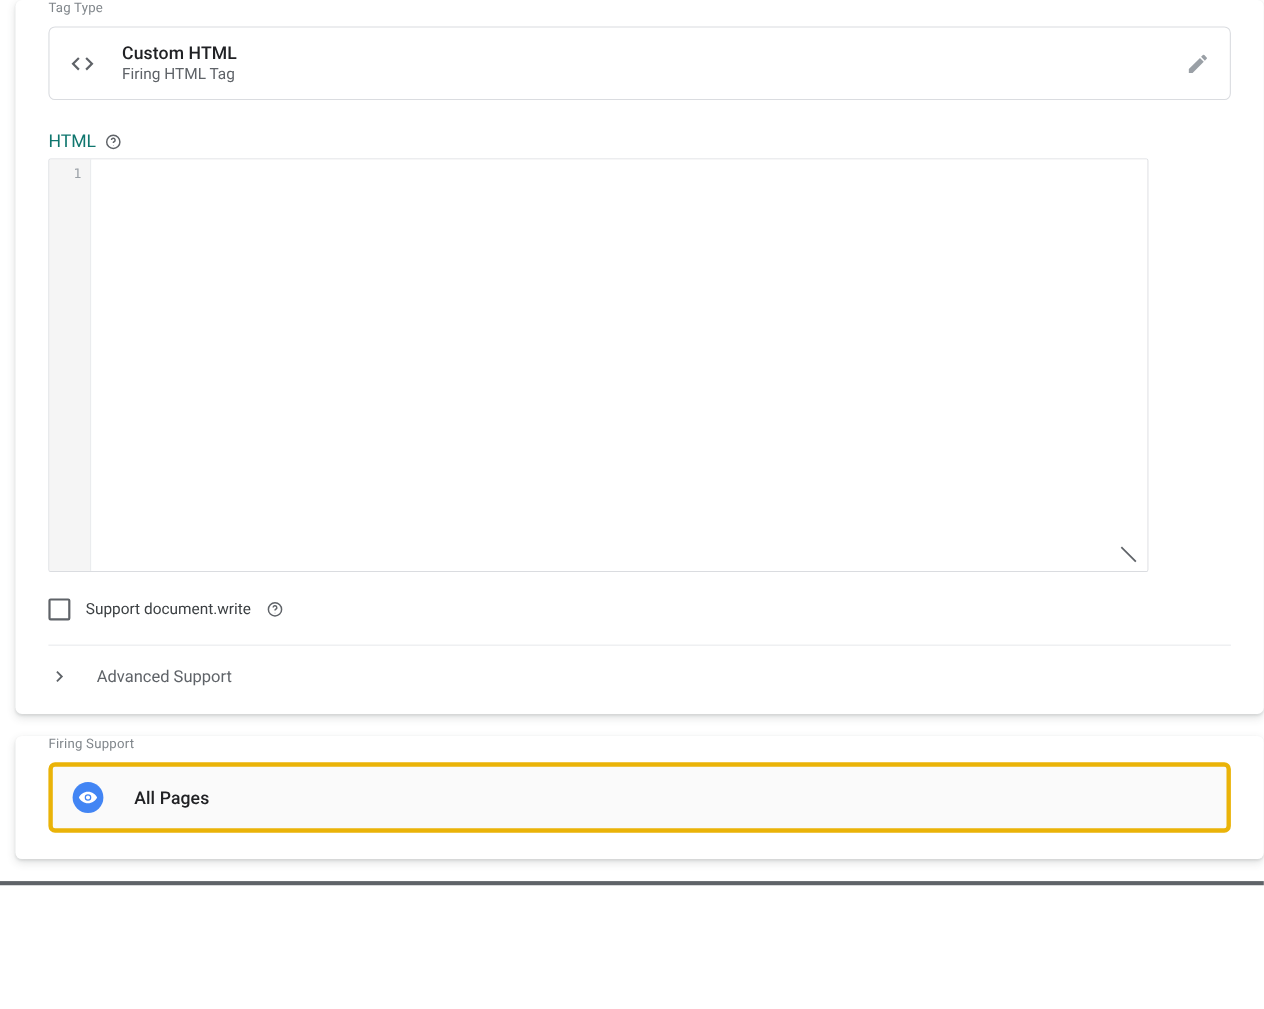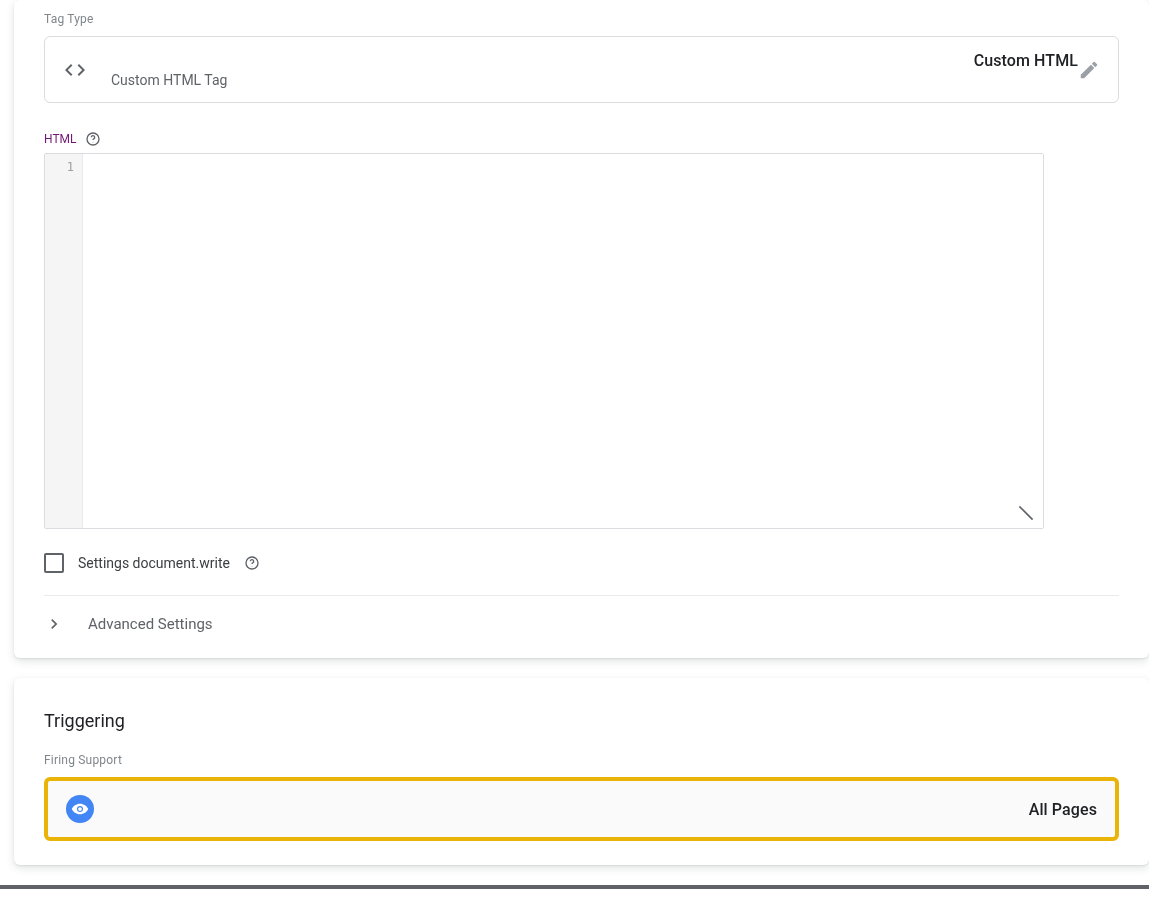--- a/index.html
+++ b/index.html
@@ -14,21 +14,21 @@
       font-size: 14px;
     }
     .page {
       padding-left: 14px;
       padding-right: 0;
     }
     .card {
       background: #fff;
       border-radius: 6px;
       box-shadow: 0 3px 8px rgba(60,64,67,0.15), 0 1px 2px rgba(60,64,67,0.1);
-      padding: 12px 30px 24px 30px;
+      padding: 0 30px 24px 30px;
       margin-bottom: 20px;
     }
     .section-label {
       font-size: 12px;
       color: #80868b;
       letter-spacing: 0.2px;
       margin-bottom: 10px;
     }
     .tag-type-row {
       display: flex;
@@ -44,42 +44,41 @@
       margin-right: 24px;
       fill: #5f6368;
       flex-shrink: 0;
     }
     .row-titles { flex: 1 1 auto; }
     .row-title {
       font-size: 16px;
       font-weight: 500;
       color: #202124;
       letter-spacing: 0.1px;
-      text-align: right;
     }
     .row-sub {
       font-size: 14px;
       color: #5f6368;
       margin-top: 2px;
     }
     .pencil-icon {
       width: 22px;
       height: 22px;
       fill: #9aa0a6;
       flex-shrink: 0;
     }
     .html-label-row {
       margin-top: 28px;
       display: flex;
       align-items: center;
       gap: 8px;
     }
     .html-label {
-      font-size: 12px;
-      color: #701a75;
+      font-size: 16px;
+      color: #0f766e;
     }
     .help-icon {
       width: 16px;
       height: 16px;
       stroke: #5f6368;
       fill: none;
     }
     .code-editor {
       margin-top: 6px;
       border: 1px solid #dadce0;
@@ -207,21 +206,21 @@
   <div class="card">
 
     <div class="section-label">Tag Type</div>
 
     <div class="tag-type-row">
       <svg class="code-icon" viewBox="0 0 24 24">
         <path d="M9.4 16.6 4.8 12l4.6-4.6L8 6l-6 6 6 6 1.4-1.4zm5.2 0L19.2 12l-4.6-4.6L16 6l6 6-6 6-1.4-1.4z"></path>
       </svg>
       <div class="row-titles">
         <div class="row-title">Custom HTML</div>
-        <div class="row-sub">Custom HTML Tag</div>
+        <div class="row-sub">Firing HTML Tag</div>
       </div>
       <svg class="pencil-icon" viewBox="0 0 24 24">
         <path d="M3 17.25V21h3.75l11.07-11.07-3.75-3.75L3 17.25zM20.71 7.04a1 1 0 0 0 0-1.41l-2.34-2.34a1 1 0 0 0-1.41 0l-1.83 1.83 3.75 3.75 1.83-1.83z"></path>
       </svg>
     </div>
 
     <div class="html-label-row">
       <span class="html-label">HTML</span>
       <svg class="help-icon" viewBox="0 0 24 24" stroke-width="2">
         <circle cx="12" cy="12" r="9"></circle>
@@ -253,40 +252,39 @@
         <path d="M18 6l-1.4 1.4L18 6zM6 18l1.4-1.4" opacity="0"></path>
         <path d="M17 7 7 17l1.4 1.4L18.4 8.4 17 7z" opacity="0"></path>
         <path d="m20 20-1-1 1-1v2zm0-6-7 7h-2l9-9v2zm0-6L7 21H5l15-15v2z" opacity="0"></path>
         <path d="M5 17l2 2 12-12-2-2L5 17z" opacity="0"></path>
         <path d="M4 4l16 16" stroke="#5f6368" stroke-width="2.2" stroke-linecap="square"></path>
       </svg>
     </div>
 
     <div class="checkbox-row">
       <div class="chk" role="checkbox" aria-checked="false"></div>
-      <span class="chk-label">Settings document.write</span>
+      <span class="chk-label">Support document.write</span>
       <svg class="help-icon" viewBox="0 0 24 24" stroke-width="2">
         <circle cx="12" cy="12" r="9"></circle>
         <path d="M9.5 9.5a2.5 2.5 0 1 1 3.5 2.3c-.9.4-1 1-1 1.7"></path>
         <circle cx="12" cy="17" r="0.6" fill="#5f6368" stroke="none"></circle>
       </svg>
     </div>
 
     <div class="divider"></div>
 
     <div class="adv-row">
       <svg class="chevron-icon" viewBox="0 0 24 24">
         <path d="M8.59 16.59 10 18l6-6-6-6-1.41 1.41L13.17 12l-4.58 4.59z"></path>
       </svg>
-      <span class="adv-label">Advanced Settings</span>
+      <span class="adv-label">Advanced Support</span>
     </div>
   </div>
 
   <div class="card">
-    <div class="trig-title">Triggering</div>
 
     <div class="section-label">Firing Support</div>
 
     <div class="trigger-row" style="margin-top:10px;">
       <div class="eye-circle">
         <svg class="eye-icon" viewBox="0 0 24 24">
           <path d="M12 5C7 5 2.73 8.11 1 12c1.73 3.89 6 7 11 7s9.27-3.11 11-7c-1.73-3.89-6-7-11-7zm0 11a4 4 0 1 1 0-8 4 4 0 0 1 0 8zm0-6.5A2.5 2.5 0 1 0 12 14.5 2.5 2.5 0 0 0 12 9.5z"></path>
         </svg>
       </div>
       <div class="row-titles">

